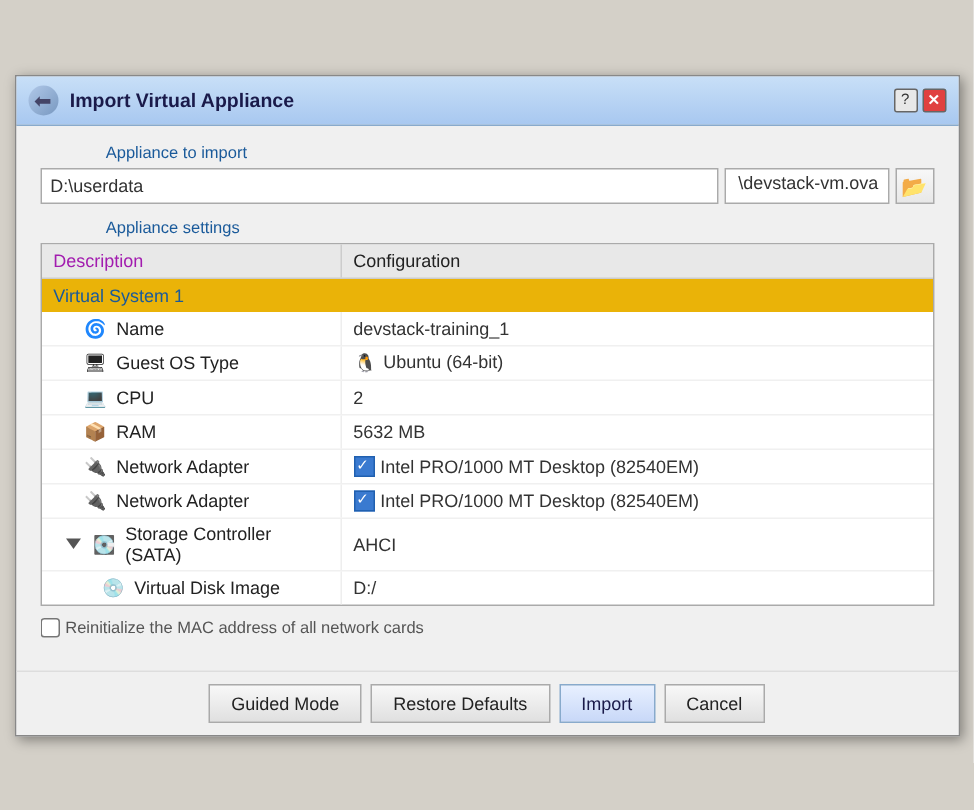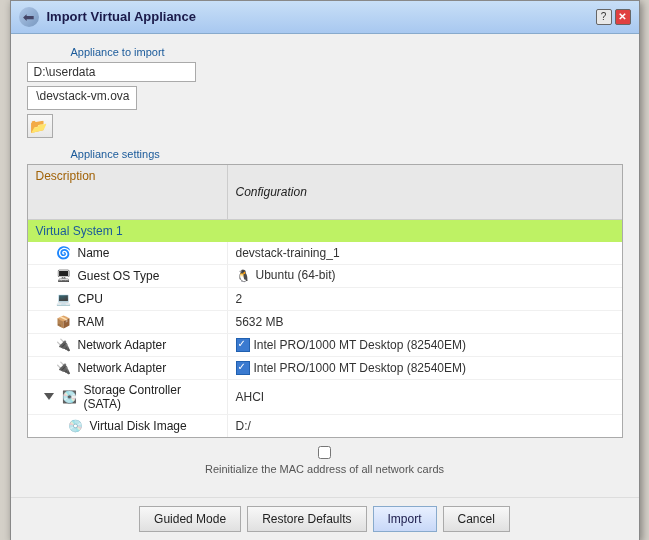--- a/index.html
+++ b/index.html
@@ -69,24 +69,23 @@
     }
     .section-label {
       color: #1a5a9a;
       font-size: 11px;
       font-weight: normal;
       margin-bottom: 4px;
       margin-left: 44px;
     }
     .file-row {
       display: flex;
-      align-items: flex-start;
+      align-items: flex-end;
       gap: 4px;
       margin-bottom: 10px;
-      flex-direction: column;
     }
     .file-input {
       flex: 1;
       height: 24px;
       border: 1px solid #aaa;
       background: white;
       padding: 2px 6px;
       font-size: 12px;
       color: #333;
     }
@@ -118,34 +117,33 @@
     }
     .settings-header-row {
       display: flex;
       background: #e8e8e8;
       border-bottom: 1px solid #ccc;
     }
     .col-desc {
       flex: 0 0 200px;
       padding: 4px 8px;
       font-weight: normal;
-      color: #a16207;
+      color: #a21caf;
       border-right: 1px solid #ccc;
     }
     .col-conf {
       flex: 1;
-      padding: 20px 8px;
+      padding: 4px 8px;
       color: #222;
-      font-style: italic;
     }
     .section-row {
       padding: 4px 8px;
       color: #1a5a9a;
       font-weight: normal;
-      background: #bef264;
+      background: #eab308;
     }
     .data-row {
       display: flex;
       border-bottom: 1px solid #f0f0f0;
       min-height: 22px;
       align-items: center;
     }
     .data-row:last-child { border-bottom: none; }
     .data-row .desc {
       flex: 0 0 200px;
@@ -174,26 +172,25 @@
       width: 16px;
       height: 16px;
       flex-shrink: 0;
       display: flex;
       align-items: center;
       justify-content: center;
       font-size: 12px;
     }
     .checkbox-inline {
       display: flex;
-      align-items: center;
+      align-items: flex-end;
       gap: 4px;
       font-size: 11px;
       color: #555;
       margin-bottom: 10px;
-      flex-direction: column;
     }
     .checkbox-inline input { margin: 0; }
     .bottom-bar {
       padding: 8px 16px;
       display: flex;
       justify-content: center;
       align-items: center;
       gap: 6px;
       background: #f0f0f0;
       border-top: 1px solid #ddd;

